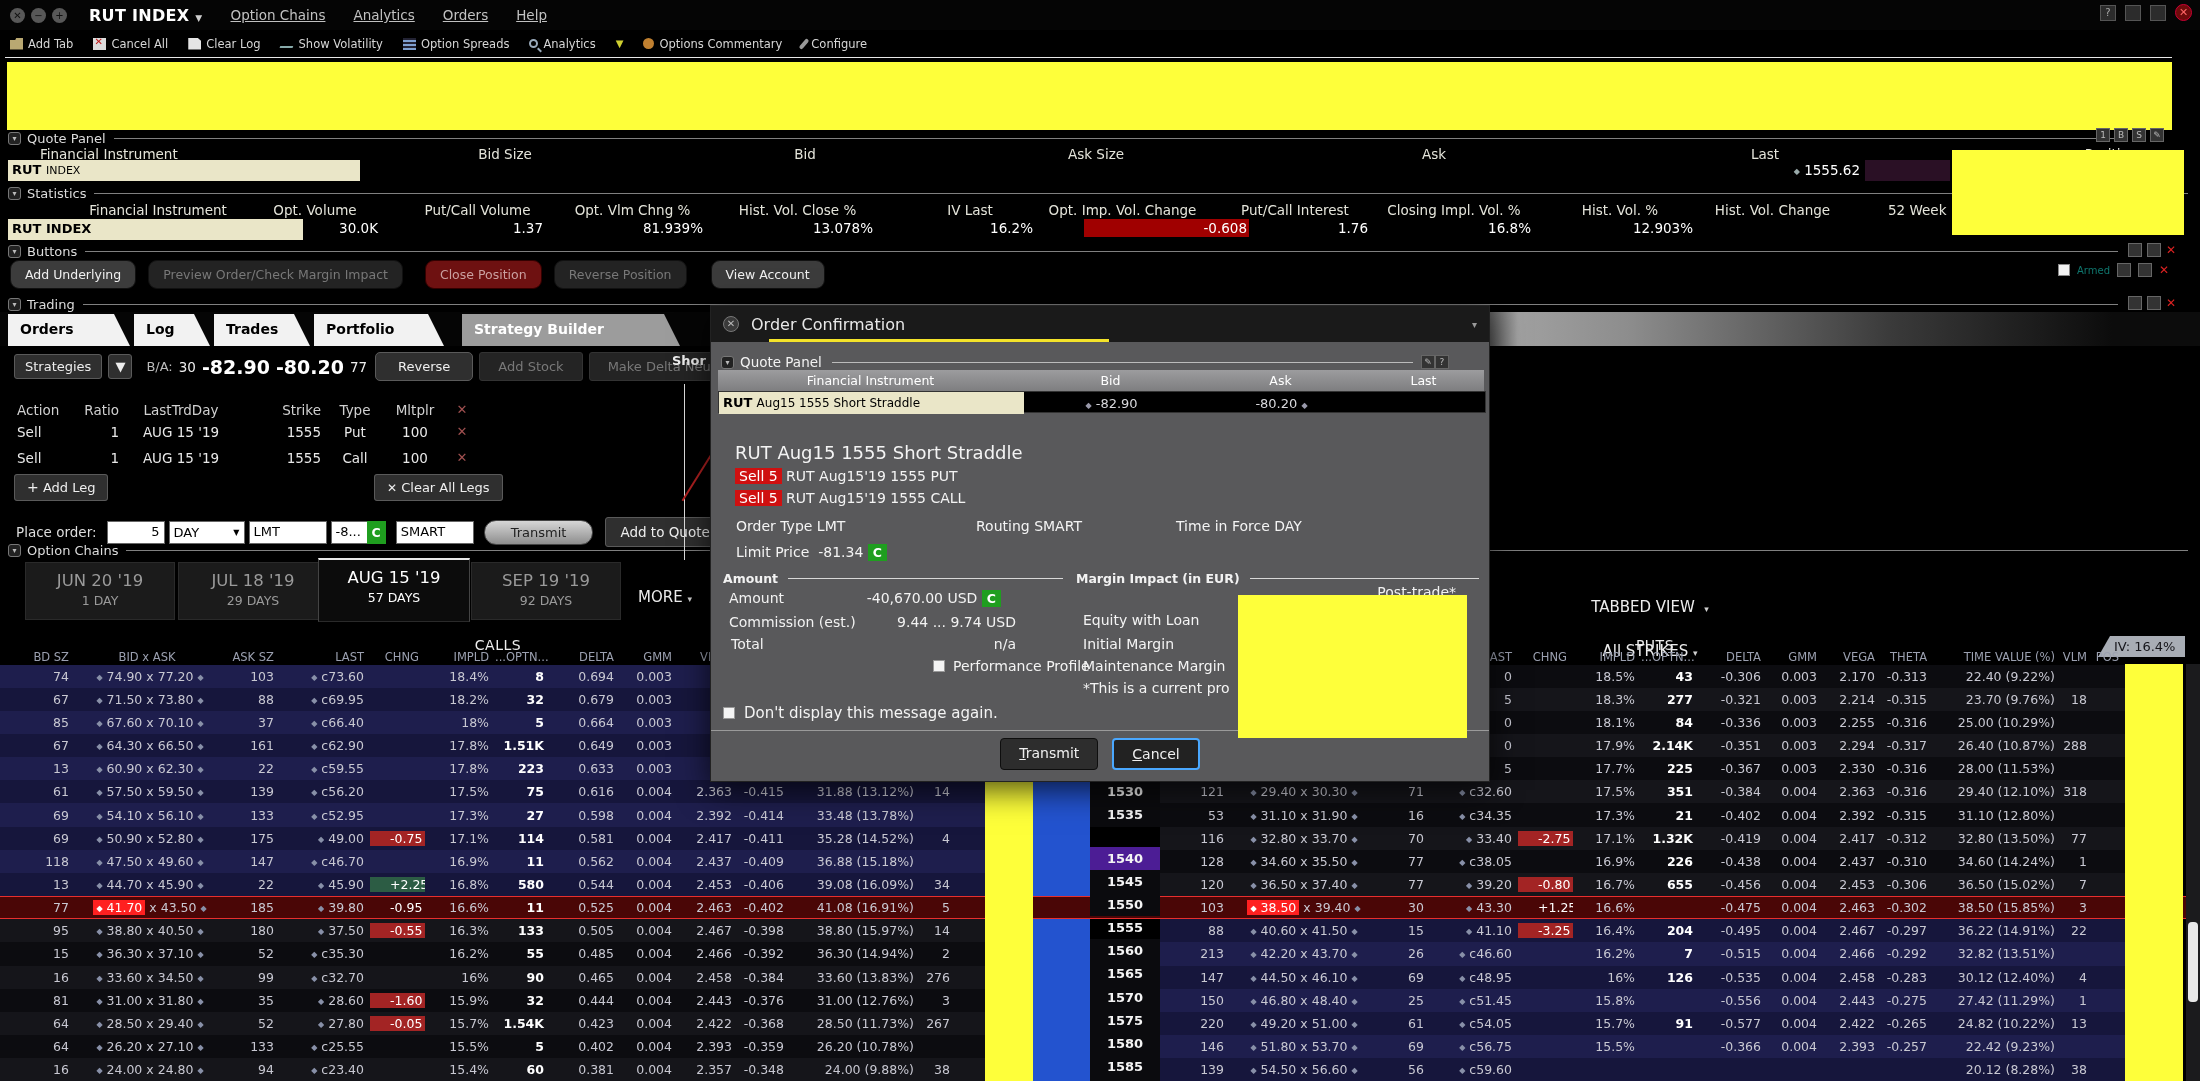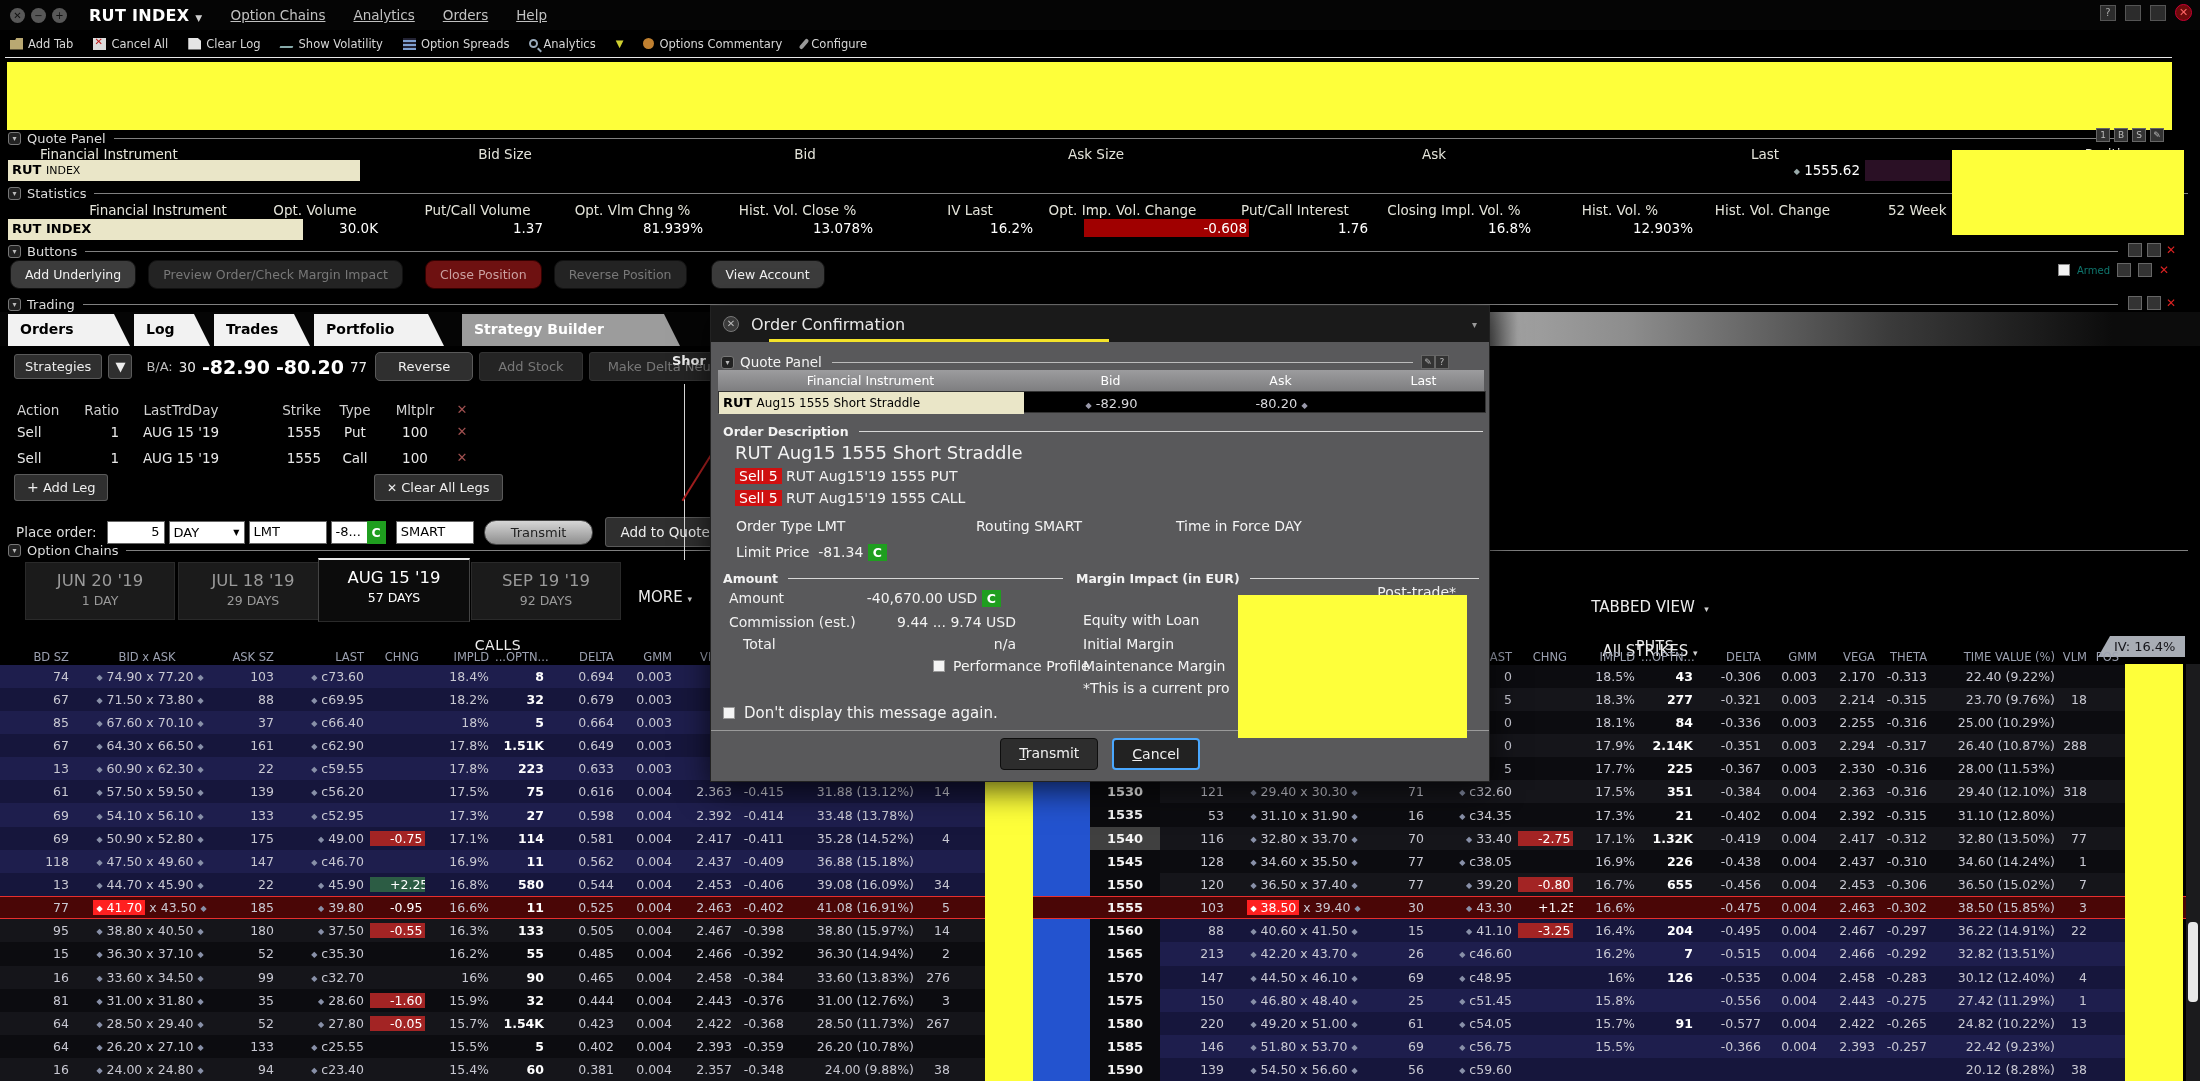--- a/index.html
+++ b/index.html
@@ -762,21 +762,21 @@
       </div>
     </div>
   <div class="abs" id="strike-col" style="left:1090px; top:664.5px; width:70px; z-index:6;">
       <div style="background: rgb(11, 11, 14);"></div>
       <div style="background: rgb(11, 11, 14);"></div>
       <div style="background: rgb(11, 11, 14);"></div>
       <div style="background: rgb(11, 11, 14);"></div>
       <div style="background: rgb(11, 11, 14);"></div>
       <div style="background: rgb(11, 11, 14);">1530</div>
       <div style="background: rgb(11, 11, 14);">1535</div>
-      <div style="background: #404040;">1540</div>
+      <div style="background: #4c1d95; margin-top: 20px;">1540</div>
       <div style="background: rgb(11, 11, 14);">1545</div>
       <div style="background: rgb(11, 11, 14);">1550</div>
       <div style="background: transparent;">1555</div>
       <div style="background: rgb(11, 11, 14);">1560</div>
       <div style="background: rgb(11, 11, 14);">1565</div>
       <div style="background: rgb(11, 11, 14);">1570</div>
       <div style="background: rgb(11, 11, 14);">1575</div>
       <div style="background: rgb(11, 11, 14);">1580</div>
       <div style="background: rgb(11, 11, 14);">1585</div>
       <div style="background: rgb(11, 11, 14);">1590</div>
@@ -1100,24 +1100,20 @@
       <div>Ask</div>
       <div>Last</div>
     </div>
     <div id="dlg-qp-row" style="left:7px; top:85px;">
       <div class="cream-cell" style="font-weight:normal; font-size:13px; height:100%; line-height:18px;"><b>RUT</b> <span style="font-size:12px;"></span><span style="font-size:12px;">Aug15 1555 Short Straddle</span></div>
       <div class="v"><span style="font-size:8px; color:#99a;">◆</span> <span>-82.90</span></div>
       <div class="v"><span>-80.20</span> <span style="font-size:8px; color:#99a;">◆</span></div>
       <div class="v"></div>
     </div>
 
-    <div class="dlg-sec" style="left:12px; top:118px; width:760px;">
-      <span class="lbl">Order Description</span>
-      <span class="line"></span>
-    </div>
 
     <div class="abs dlg-txt" style="left:24px; top:136px; font-size:18px;">RUT Aug15 1555 Short Straddle</div>
     <div class="abs dlg-txt" style="left:24px; top:162px;"><span class="sell-chip">Sell 5</span> <span>RUT Aug15'19 1555 PUT</span></div>
     <div class="abs dlg-txt" style="left:24px; top:184px;"><span class="sell-chip">Sell 5</span> <span>RUT Aug15'19 1555 CALL</span></div>
 
     <div class="abs dlg-txt" style="left:25px; top:212px;"><span>Order Type</span> <span>LMT</span></div>
     <div class="abs dlg-txt" style="left:265px; top:212px;"><span>Routing</span> <span>SMART</span></div>
     <div class="abs dlg-txt" style="left:465px; top:212px;"><span>Time in Force</span> <span>DAY</span></div>
     <div class="abs dlg-txt" style="left:25px; top:238px;"><span>Limit Price</span>&nbsp; <span>-81.34</span> <span class="green-chip">C</span></div>
 
@@ -1127,21 +1123,21 @@
     </div>
     <div class="dlg-sec" style="left:365px; top:265px; width:403px;">
       <span class="lbl">Margin Impact (in EUR)</span>
       <span class="line"></span>
     </div>
 
     <div class="abs dlg-amt-lbl" style="left:18px; top:284px;">Amount</div>
     <div class="abs dlg-amt-val" style="left:130px; top:284px; width:160px;"><span>-40,670.00 USD</span> <span class="green-chip">C</span></div>
     <div class="abs dlg-amt-lbl" style="left:18px; top:308px;">Commission (est.)</div>
     <div class="abs dlg-amt-val" style="left:150px; top:308px; width:155px;">9.44 ... 9.74 USD</div>
-    <div class="abs dlg-amt-lbl" style="left:32px; top:330px;">Total</div>
+    <div class="abs dlg-amt-lbl" style="left:20px; top:330px;">Total</div>
     <div class="abs dlg-amt-val" style="left:150px; top:330px; width:155px;">n/a</div>
     <div class="abs" style="left:222px; top:352px; display:flex; gap:8px; align-items:center;">
       <span class="dlg-chk"></span>
       <span class="dlg-txt">Performance Profile</span>
     </div>
 
     <div class="abs dlg-amt-val" style="left:600px; top:278px; width:145px;">Post-trade*</div>
     <div class="abs dlg-txt" style="left:372px; top:306px;">Equity with Loan</div>
     <div class="abs dlg-txt" style="left:372px; top:330px;">Initial Margin</div>
     <div class="abs dlg-txt" style="left:372px; top:352px;">Maintenance Margin</div>

